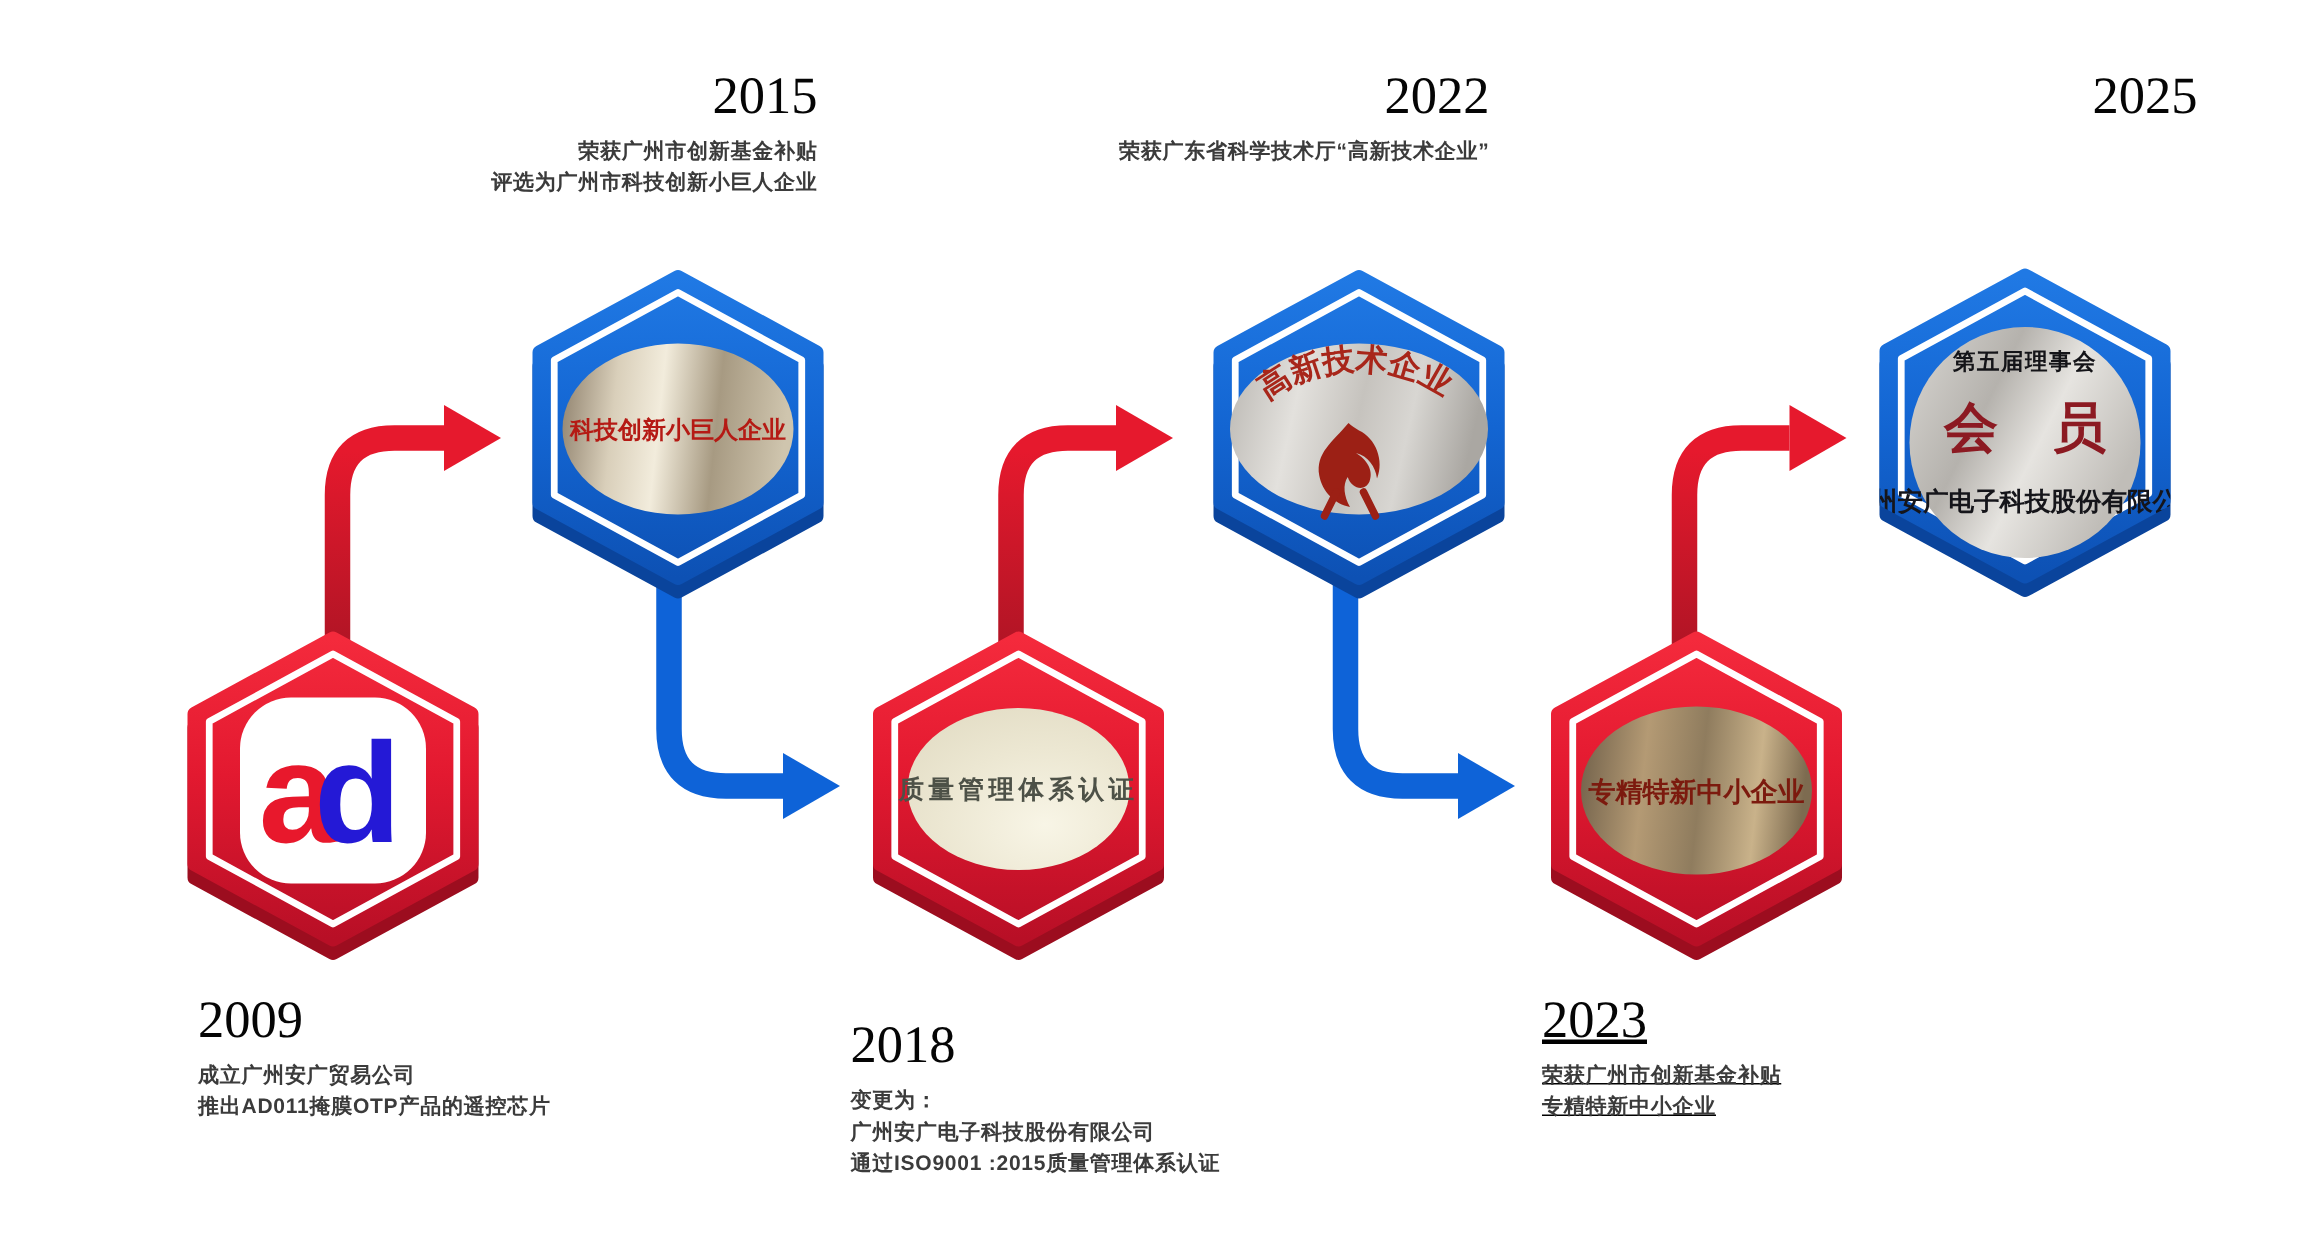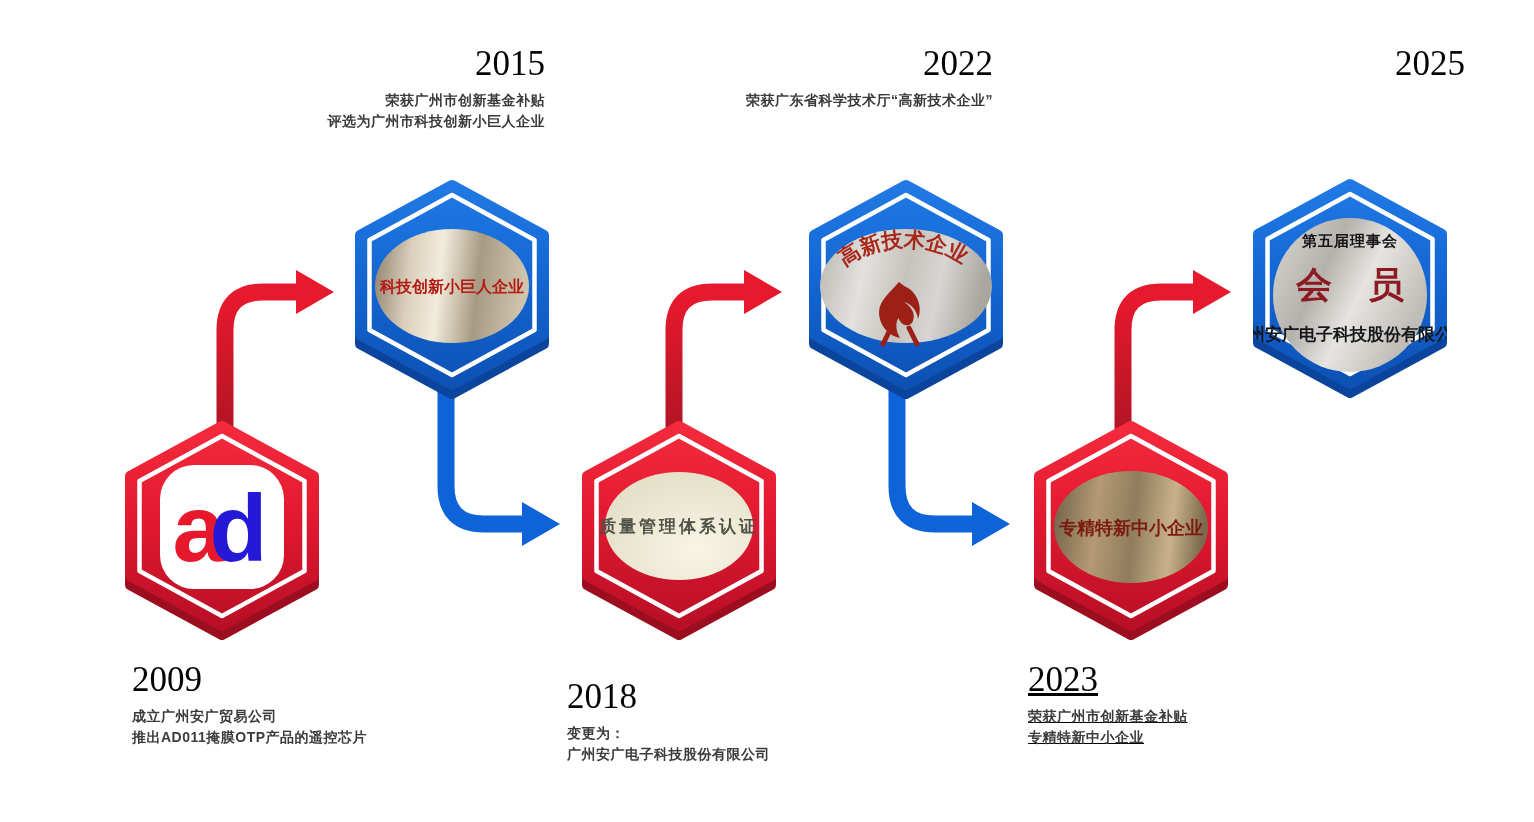--- a/index.html
+++ b/index.html
@@ -228,20 +228,21 @@
       <div>成立广州安广贸易公司</div>
       <div>推出AD011掩膜OTP产品的遥控芯片</div>
     </div>
   </div>
 
   <div id="ms2018" class="ms left">
     <div class="year">2018</div>
     <div class="desc">
       <div>变更为：</div>
       <div>广州安广电子科技股份有限公司</div>
+      <div>通过ISO9001 :2015质量管理体系认证</div>
     </div>
   </div>
 
   <div id="ms2023" class="ms left">
     <div class="year">2023</div>
     <div class="desc">
       <div>荣获广州市创新基金补贴</div>
       <div>专精特新中小企业</div>
     </div>
   </div>

